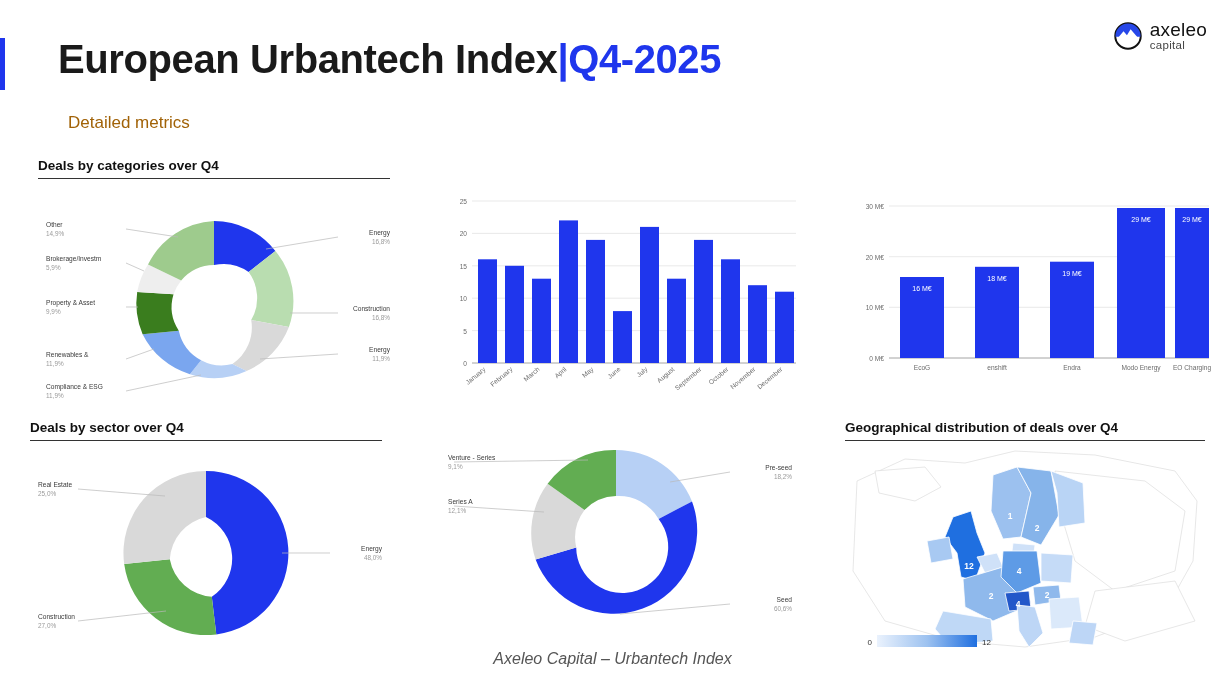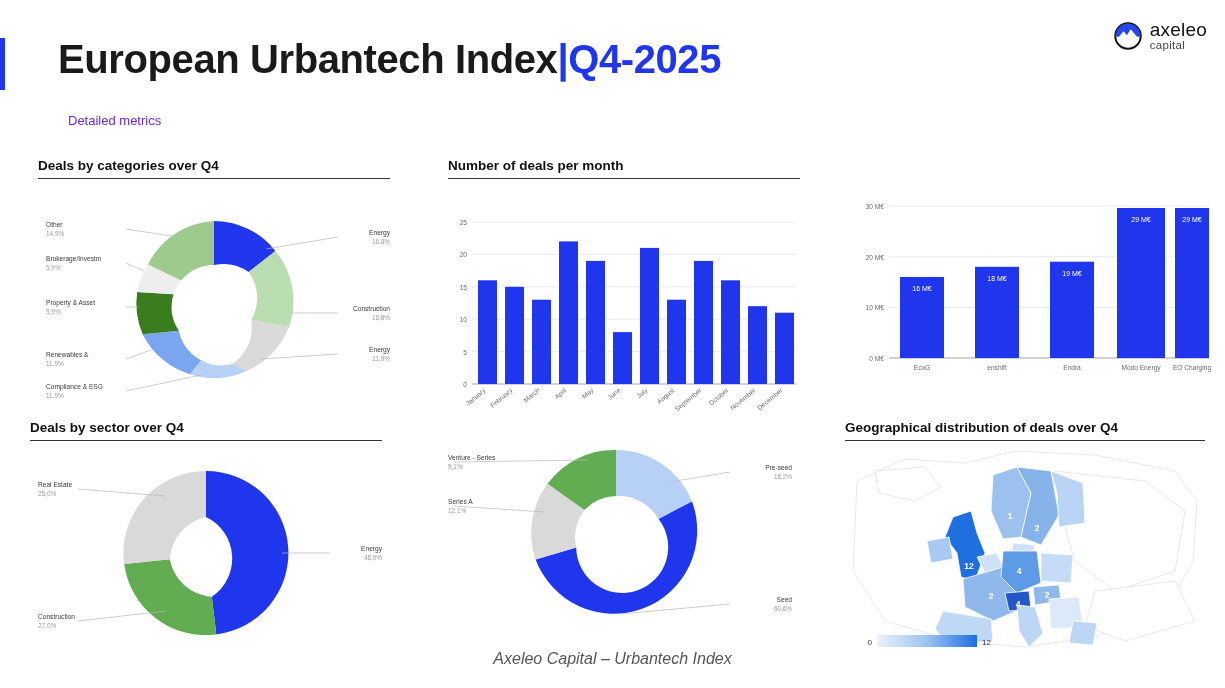--- a/index.html
+++ b/index.html
@@ -13,21 +13,21 @@
   .logo-mark{width:30px;height:30px;flex:0 0 30px;}
   .logo-text{line-height:1;}
   .logo-name{font-size:19px;font-weight:400;letter-spacing:.2px;color:#111;}
   .logo-sub{font-size:11.5px;color:#444;letter-spacing:.3px;margin-top:1px;}
   h1.title{
     position:absolute;left:58px;top:37px;margin:0;
     font-size:40px;font-weight:700;letter-spacing:-0.4px;white-space:nowrap;
   }
   h1.title .q{color:#1f36ed;}
   h1.title .pipe{color:#1f36ed;font-weight:700;}
-  .subtitle{position:absolute;left:68px;top:113px;font-size:13px;color:#6d28d9;}
+  .subtitle{position:absolute;left:68px;top:113px;font-size:17px;color:#a16207;}
 
   .grid{position:absolute;left:30px;top:158px;width:1175px;height:500px;}
   .panel{position:absolute;}
   .panel-title{
     font-size:13.5px;font-weight:700;color:#111;
     padding-bottom:5px;border-bottom:1.6px solid #333;white-space:nowrap;
   }
   .panel-body{position:relative;width:100%;}
 
   
@@ -124,21 +124,20 @@
 
           <line class="leader" x1="140" y1="58" x2="88" y2="50"></line>
           <text class="lbl" x="8" y="48">Other</text>
           <text class="lbl-pct" x="8" y="57">14,9%</text>
         </g>
       </svg>
     </div>
   </div>
 
   <div class="panel c2 r1">
-    <div class="panel-title">Number of deals per month</div>
     <div class="panel-body">
       <svg width="352" height="230" viewBox="0 0 352 230">
         <g>
 
           <line class="grid-line" x1="24" y1="43.0" x2="348" y2="43.0"></line>
           <line class="grid-line" x1="24" y1="75.4" x2="348" y2="75.4"></line>
           <line class="grid-line" x1="24" y1="107.8" x2="348" y2="107.8"></line>
           <line class="grid-line" x1="24" y1="140.2" x2="348" y2="140.2"></line>
           <line class="grid-line" x1="24" y1="172.6" x2="348" y2="172.6"></line>
           <line class="axis-line" x1="24" y1="205" x2="348" y2="205"></line>

